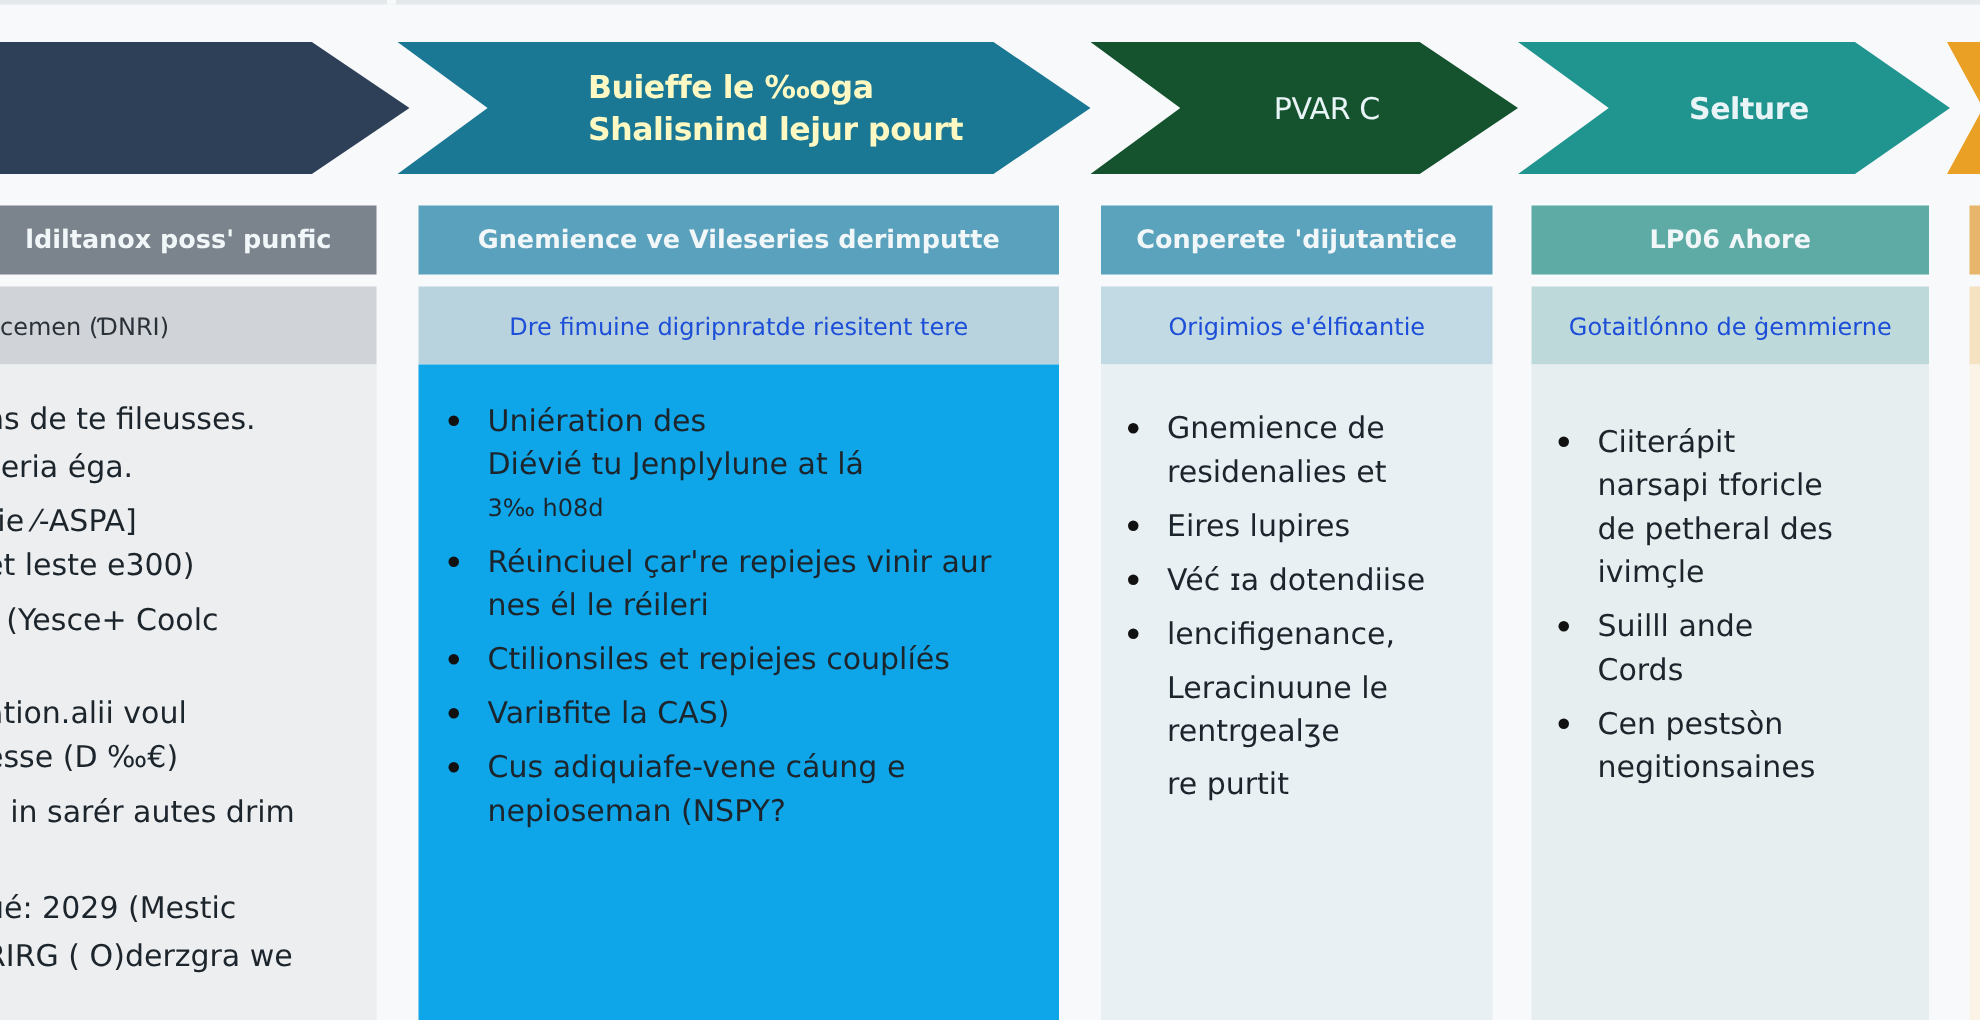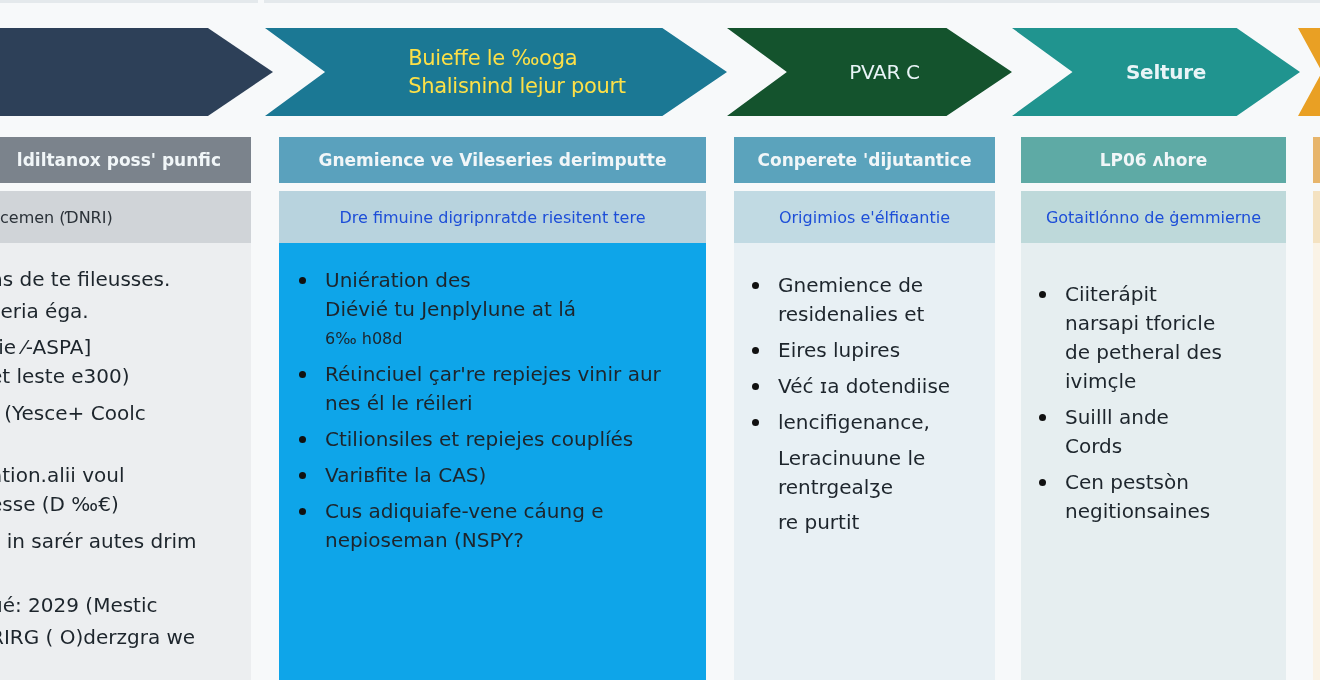--- a/index.html
+++ b/index.html
@@ -11,21 +11,21 @@
 
   .arrow { position: absolute; top: 28px; height: 88px; display: flex; align-items: center; justify-content: center;
            color: #e9f4f7; font-weight: bold; }
   .arrow .label { text-align: center; line-height: 28px; font-size: 20px; letter-spacing: -0.3px; }
   .arrow .label span { display: block; }
 
   #arrow-1 { left: -10px; width: 283px; background: #2d4058;
              clip-path: polygon(0 0, 77% 0, 100% 50%, 77% 100%, 0 100%); }
   #arrow-2 { left: 265px; width: 462px; background: #1b7894;
              clip-path: polygon(0 0, 86% 0, 100% 50%, 86% 100%, 0 100%, 13% 50%); }
-  #arrow-2 .label { text-align: left; padding-left: 42px; font-weight: normal; color: #fde047; font-size: 21px; }
+  #arrow-2 .label { text-align: left; padding-left: 42px; font-weight: bold; color: #fef9c3; font-size: 21px; }
   #arrow-3 { left: 727px; width: 285px; background: #14532d;
              clip-path: polygon(0 0, 77% 0, 100% 50%, 77% 100%, 0 100%, 21% 50%); }
   #arrow-3 .label { padding-left: 30px; font-weight: normal; }
   #arrow-4 { left: 1012px; width: 288px; background: #20948f;
              clip-path: polygon(0 0, 78% 0, 100% 50%, 78% 100%, 0 100%, 21% 50%); }
   #arrow-4 .label { padding-left: 20px; }
   #arrow-5 { left: 1298px; width: 60px; background: #e9a024;
              clip-path: polygon(0 0, 100% 0, 100% 100%, 0 100%, 40% 50%); }
 
   .col { position: absolute; top: 137px; bottom: 0; }
@@ -131,21 +131,21 @@
 </div>
 
 <div class="col" id="col-2">
   <div class="head">Gnemience ve Vileseries derimputte</div>
   <div class="sub">Dre fimuine digripnratde riesitent tere</div>
   <div class="body">
     <ul class="bullets">
       <li>
         <span class="line">Uniération des</span>
         <span class="line">Diévié tu Jenplylune at lá</span>
-        <span class="line small-line">6‰ h08d</span>
+        <span class="line small-line">3‰ h08d</span>
       </li>
       <li>
         <span class="line">Réιinciuel çar're repiejes vinir aur</span>
         <span class="line">nes él le réileri</span>
       </li>
       <li>
         <span class="line">Ctilionsiles et repiejes couplíés</span>
       </li>
       <li>
         <span class="line">Variвfite la CAS)</span>

